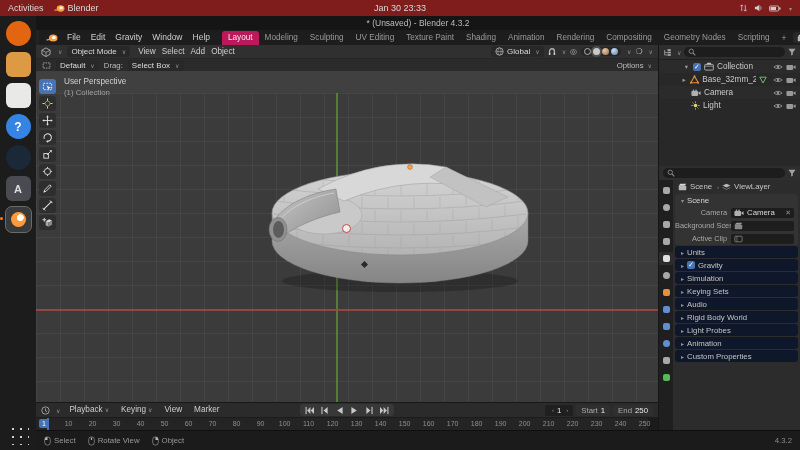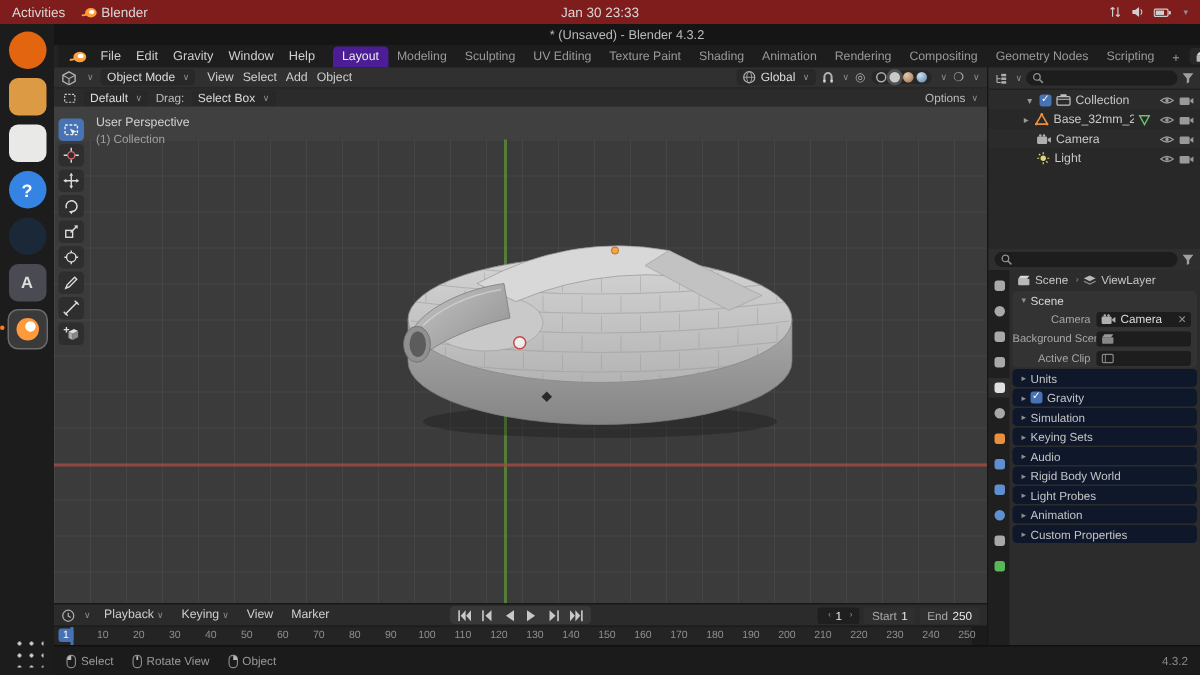--- a/index.html
+++ b/index.html
@@ -28,21 +28,21 @@
             background-size:8px 8px;background-position:2px 2px;}
   
   #bwin{left:36px;top:16px;width:764px;height:434px;background:#232323;}
   #titlebar{top:0;left:0;right:0;height:14px;background:#151515;text-align:center;font-size:8.5px;
             line-height:14px;color:#bcbcbc;}
   #menubar{top:14px;left:3px;right:0;height:15px;background:#1d1d1d;display:flex;align-items:center;
            font-size:8.5px;padding:0 4px;gap:1px;}
   .menu-item{padding:0 5px;color:#cfcfcf;line-height:15px;}
   #wstabs{display:flex;margin-left:6px;align-items:flex-end;height:15px;}
   .ws-tab{padding:0 6px;color:#9a9a9a;line-height:14px;font-size:8.2px;white-space:nowrap;}
-  .ws-tab.active{background:#4c1d95;color:#ececec;border-radius:3px 3px 0 0;}
+  .ws-tab.active{background:#be185d;color:#ececec;border-radius:3px 3px 0 0;}
   .ws-add{color:#9a9a9a;padding:0 5px;}
   #topsel{margin-left:auto;display:flex;gap:3px;align-items:center;}
   .pill{background:#282828;border-radius:3px;display:flex;align-items:center;gap:3px;padding:0 4px;
         height:11px;font-size:8px;color:#ddd;white-space:nowrap;}
   .clear{color:#8f8f8f;font-size:7px;}
   
   #vph{top:29px;left:0;width:622px;height:14px;background:#303030;display:flex;align-items:center;
        font-size:8.2px;gap:5px;padding:0 5px;border-bottom:1px solid #262626;}
   #vph .menu-item{padding:0 3px;line-height:14px;}
   .hdr-right{margin-left:auto;display:flex;align-items:center;gap:4px;}

